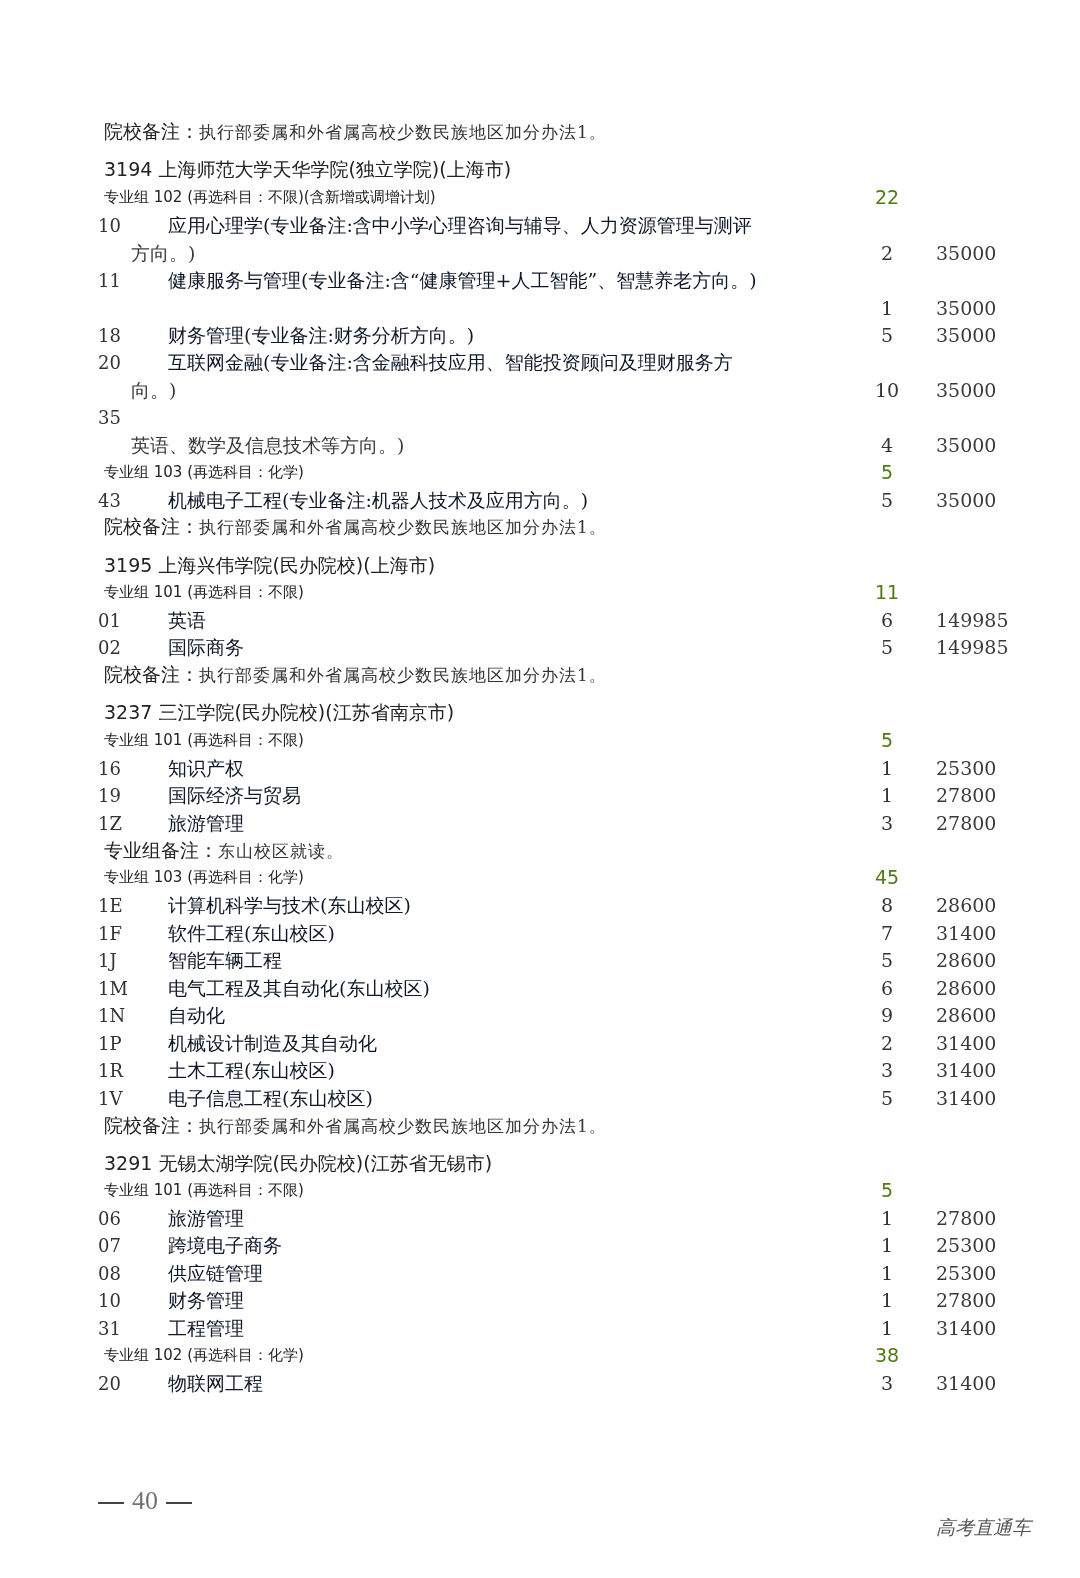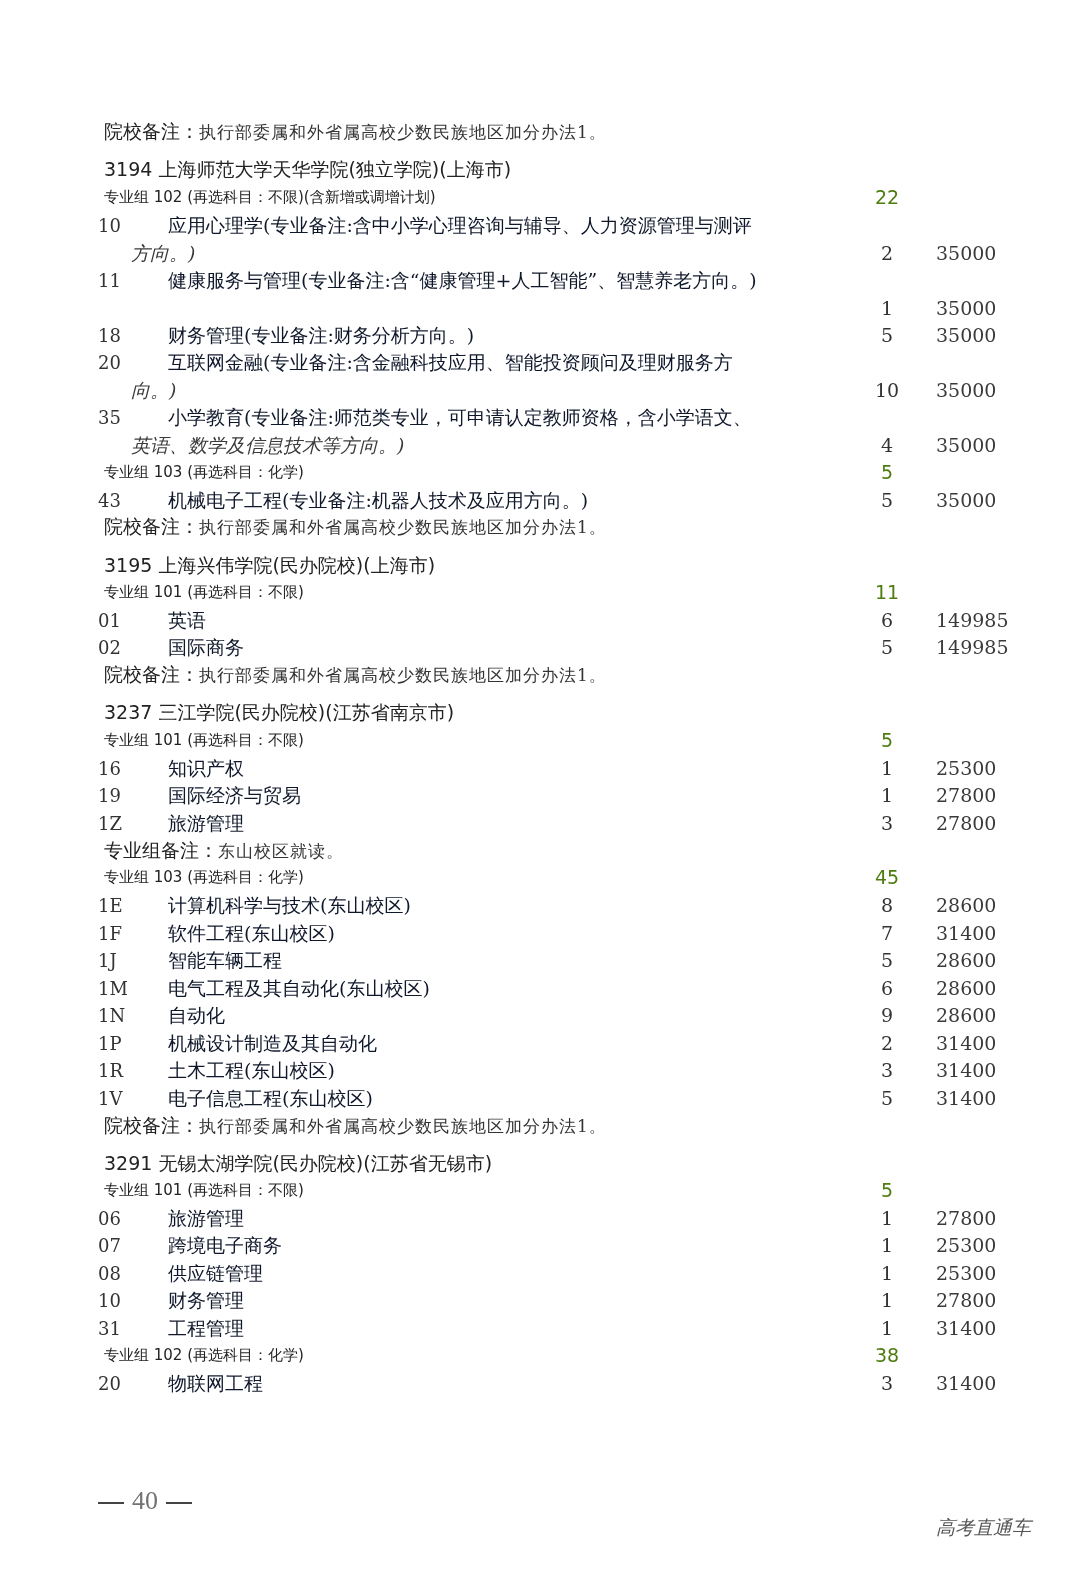--- a/index.html
+++ b/index.html
@@ -21,21 +21,21 @@
   }
   .sans { font-family: "DejaVu Sans", "Liberation Sans", sans-serif; }
   .serif { font-family: "DejaVu Serif", "Liberation Serif", serif; }
   .label-left { position: absolute; left: 104px; text-align: center; }
   .school { color: #222; font-size: 19px; }
   .group { color: #222; font-size: 15px; }
   .note-key { color: #222; font-size: 19px; }
   .note-val { color: #333; font-size: 17px; letter-spacing: 1px; }
   .item-code { position: absolute; left: 98px; color: #333; font-size: 18px; }
   .item-name { position: absolute; left: 148px; color: #0f172a; font-size: 19px; margin-left: 20px; }
-  .cont { position: absolute; left: 131px; color: #3a3a3a; font-size: 19px; font-style: italic; }
+  .cont { position: absolute; left: 131px; color: #3a3a3a; font-size: 19px; }
   .count { position: absolute; left: 866px; width: 42px; text-align: center; color: #333; font-size: 19px; }
   .count.grp { color: #4d7c0f; }
   .fee { position: absolute; left: 936px; color: #3a3a3a; font-size: 19px; }
   .footer-page {
     position: absolute; left: 90px; top: 1486px;
     font-family: "Liberation Serif", "DejaVu Serif", serif;
     font-size: 26px; color: #737373;
   }
   .footer-page .dash { display: inline-block; width: 26px; height: 2px; background: #444; vertical-align: middle; margin: 0 8px; }
   .watermark {
@@ -89,21 +89,20 @@
     <span class="item-code serif">20</span>
     <span class="item-name serif">互联网金融(专业备注:含金融科技应用、智能投资顾问及理财服务方</span>
   </div>
   <div class="row" style="top:377px">
     <span class="cont serif">向。)</span>
     <span class="count serif">10</span>
     <span class="fee serif">35000</span>
   </div>
   <div class="row" style="top:404px">
     <span class="item-code serif">35</span>
-    <span class="item-name serif">小学教育(专业备注:师范类专业，可申请认定教师资格，含小学语文、</span>
   </div>
   <div class="row" style="top:432px">
     <span class="cont serif">英语、数学及信息技术等方向。)</span>
     <span class="count serif">4</span>
     <span class="fee serif">35000</span>
   </div>
   <div class="row" style="top:459px">
     <span class="label-left group sans">专业组 103 (再选科目：化学)</span>
     <span class="count grp sans">5</span>
   </div>

